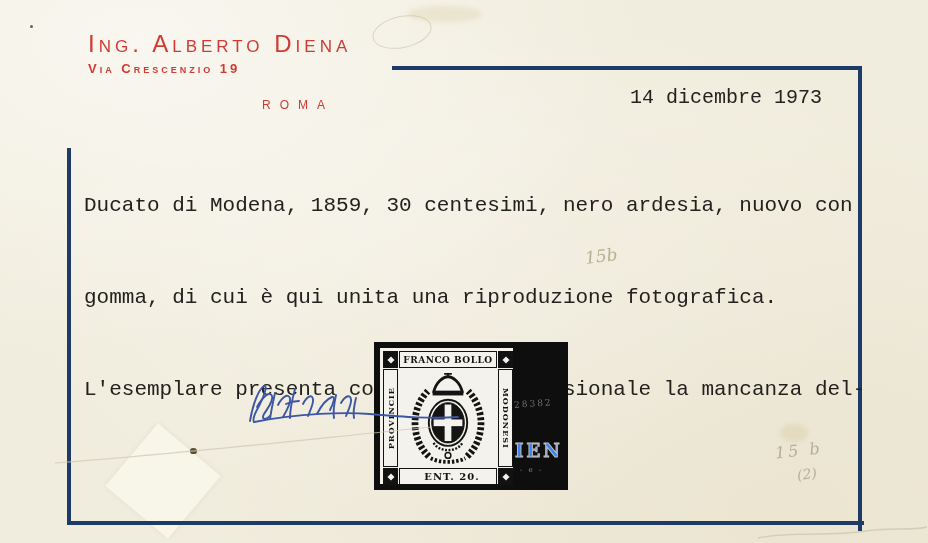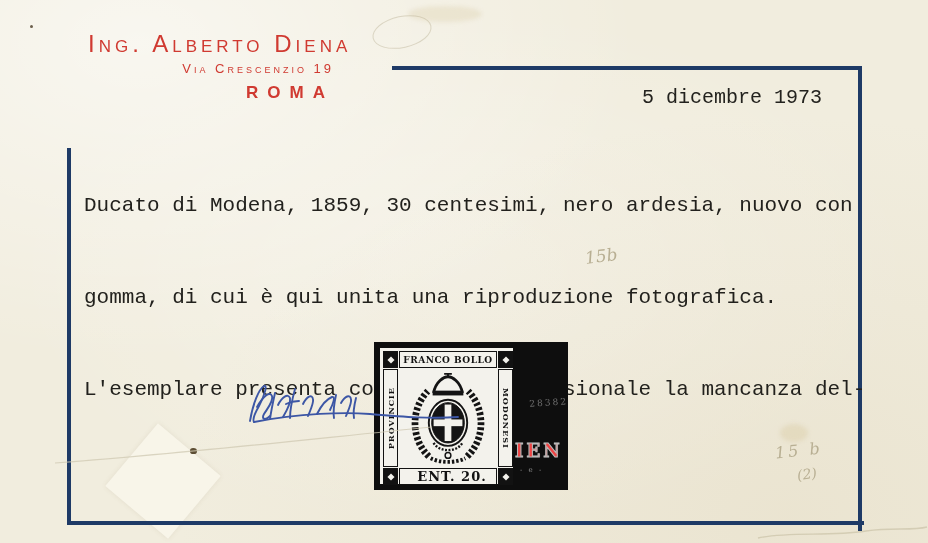--- a/index.html
+++ b/index.html
@@ -15,55 +15,55 @@
   }
   
   .frame { position:absolute; background:#1e3a66; }
   .frame-top    { left:392px; top:66px;  width:470px; height:4px; }
   .frame-right  { left:858px; top:66px;  width:4px;   height:465px; }
   .frame-bottom { left:67px;  top:521px; width:797px; height:4px; }
   .frame-left   { left:67px;  top:148px; width:4px;   height:377px; }
   
   .letterhead { position:absolute; left:88px; top:30px; width:246px; color:#d03a31; font-family:"Liberation Sans", sans-serif; }
   .lh-name { font-variant:small-caps; font-size:24px; letter-spacing:4px; white-space:nowrap; }
-  .lh-addr { font-variant:small-caps; font-size:13px; letter-spacing:3px; text-align:right; margin-top:3px; font-weight:normal; }
-  .lh-city { text-transform:uppercase; font-size:17px; letter-spacing:9px; text-align:right; margin-top:7px; font-weight:bold; }
+  .lh-addr { font-variant:small-caps; font-size:13px; letter-spacing:3px; text-align:left; margin-top:3px; font-weight:bold; }
+  .lh-city { text-transform:uppercase; font-size:12px; letter-spacing:9px; text-align:right; margin-top:22px; font-weight:normal; }
   
   .date { position:absolute; left:560px; top:86px; width:262px; text-align:right; font-size:20px; color:#23221e; }
   .body-text { position:absolute; left:84px; top:130px; font-size:21px; line-height:30.6px; color:#22211d; white-space:pre; }
   
   .pencil { position:absolute; font-family:"DejaVu Serif", serif; font-style:italic; color:#b8af93; }
   .pencil-inline { left:585px; top:246px; font-size:17px; transform:rotate(-7deg); }
   .pencil-m1 { left:775px; top:441px; font-size:16px; transform:rotate(-6deg); letter-spacing:3px; }
   .pencil-m2 { left:797px; top:466px; font-size:14px; transform:rotate(-8deg); }
   .pencil-oval { position:absolute; left:372px; top:16px; width:60px; height:32px; border:1px solid rgba(175,165,135,.38); border-radius:50%; transform:rotate(-12deg); }
   
   .stain { position:absolute; border-radius:50%; filter:blur(2px); }
   .stain1 { left:408px; top:6px; width:74px; height:16px; background:rgba(206,186,136,.22); }
   .stain2 { left:780px; top:424px; width:28px; height:18px; background:rgba(210,190,140,.28); }
   .fleck { position:absolute; left:30px; top:25px; width:3px; height:3px; background:#6b5f4c; border-radius:50%; }
   .hinge { position:absolute; left:122px; top:440px; width:82px; height:82px; background:#f8f5e9; transform:rotate(40deg); box-shadow:0 0 5px rgba(120,100,60,.10); }
   .speck { position:absolute; left:190px; top:448px; width:7px; height:6px; background:#5d4e34; border-radius:45% 55% 50% 50%; }
   
-  .photo { position:absolute; left:374px; top:342px; width:194px; height:148px; background:#0e0e0e;text-align:right; }
+  .photo { position:absolute; left:374px; top:342px; width:194px; height:148px; background:#0e0e0e; }
   .stamp { position:absolute; left:6px; top:6px; width:133px; height:136px; background:#f3f2ec; }
   .stamp-inner { position:absolute; left:3px; top:3px; right:3px; bottom:3px;
     display:grid; grid-template-columns:15px 1fr 15px; grid-template-rows:17px 1fr 17px; gap:1px; }
   .cell { font-family:"DejaVu Serif", serif; color:#121212; }
   .corner { background:#121212; position:relative; }
   .corner::after { content:""; position:absolute; left:50%; top:50%; width:5px; height:5px; background:#f3f2ec; transform:translate(-50%,-50%) rotate(45deg); }
   .band { border:1.5px solid #121212; display:flex; align-items:center; justify-content:center; font-weight:bold; }
   .band-top { font-size:9px; letter-spacing:.5px; white-space:nowrap; }
   .band-left { writing-mode:vertical-rl; transform:rotate(180deg); font-size:8px; letter-spacing:1px; }
   .band-right { writing-mode:vertical-rl; font-size:8px; letter-spacing:1px; }
-  .band-bottom { font-size:13px; letter-spacing:1px; padding-left:8px; }
+  .band-bottom { font-size:10px; letter-spacing:1px; padding-left:8px; }
   .center-cell { border:1.5px solid transparent; display:flex; align-items:center; justify-content:center; }
   
   .ghost-digits { position:absolute; left:140px; top:56px; width:54px; font-family:"DejaVu Serif", serif; font-size:9px; letter-spacing:2px; color:#6f6f6f; transform:rotate(-4deg); }
-  .ghost-letters { position:absolute; left:141px; top:98px; font-family:"DejaVu Serif", serif; font-weight:bold; font-size:18px; letter-spacing:3px; color:#ef4444; -webkit-text-stroke:1px #b9b9b9; text-shadow:0 0 1px #9a9a9a; }
+  .ghost-letters { position:absolute; left:141px; top:98px; font-family:"DejaVu Serif", serif; font-weight:bold; font-size:18px; letter-spacing:3px; color:#3b82f6; -webkit-text-stroke:1px #b9b9b9; text-shadow:0 0 1px #9a9a9a; }
   .ghost-small { position:absolute; left:146px; top:124px; font-size:7px; color:#8a8a8a; letter-spacing:2px; font-family:"DejaVu Serif", serif; }
   
   svg.overlay { position:absolute; left:0; top:0; pointer-events:none; }
 </style>
 </head>
 <body>
 
 <div id="page">
 
   <div class="stain stain1"></div>
@@ -77,21 +77,21 @@
   <div class="frame frame-right"></div>
   <div class="frame frame-bottom"></div>
   <div class="frame frame-left"></div>
 
   <div class="letterhead">
     <div class="lh-name">Ing. Alberto Diena</div>
     <div class="lh-addr">Via Crescenzio 19</div>
     <div class="lh-city">Roma</div>
   </div>
 
-  <div class="date">5 dicembre 1973</div>
+  <div class="date">14 dicembre 1973</div>
 
   <div class="body-text">
     <div>Ducato di Modena, 1859, 30 centesimi, nero ardesia, nuovo con</div>
     <div>gomma, di cui è qui unita una riproduzione fotografica.</div>
     <div>L'esemplare presenta come varietà occasionale la mancanza del-</div>
     
     
     
   </div>
 

